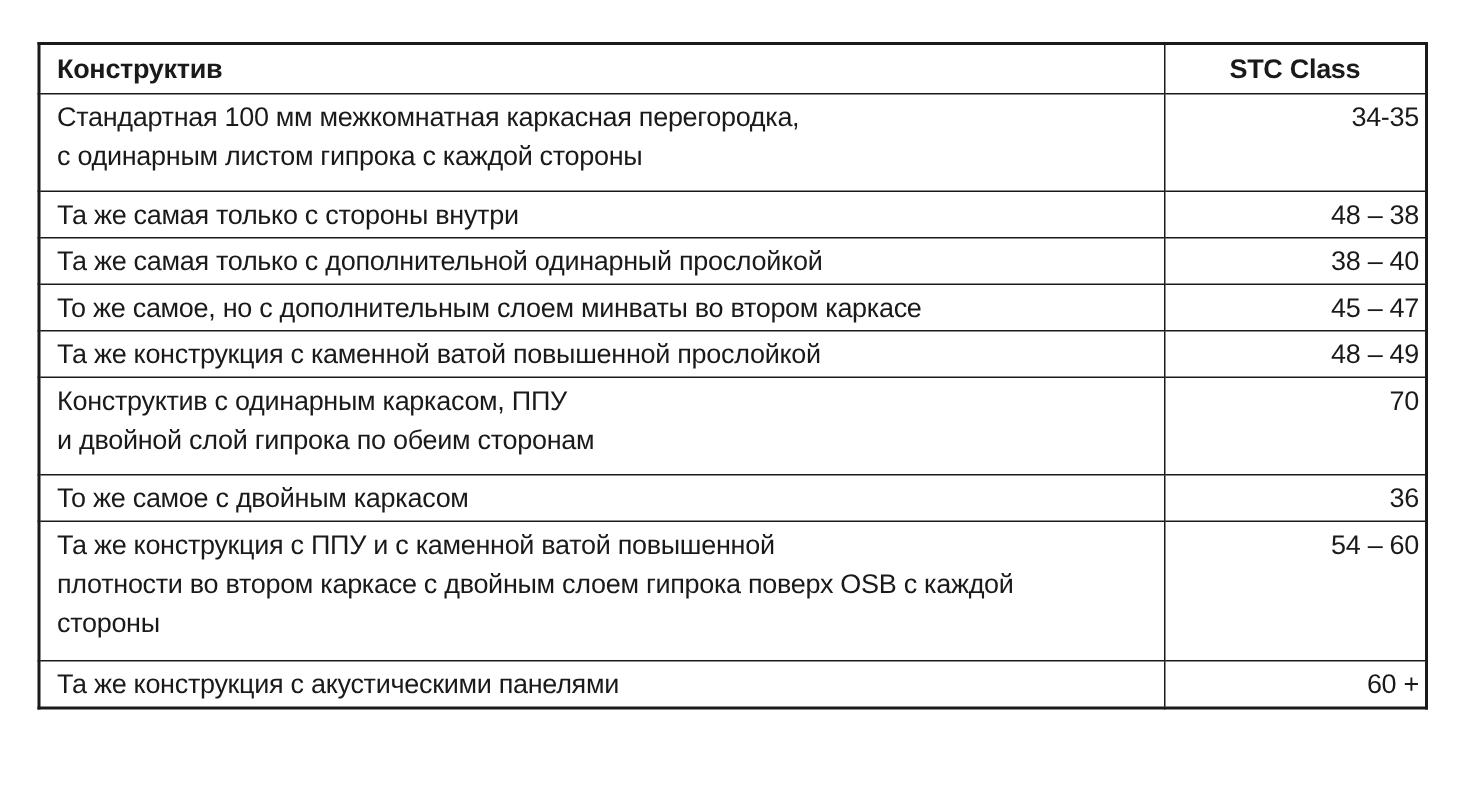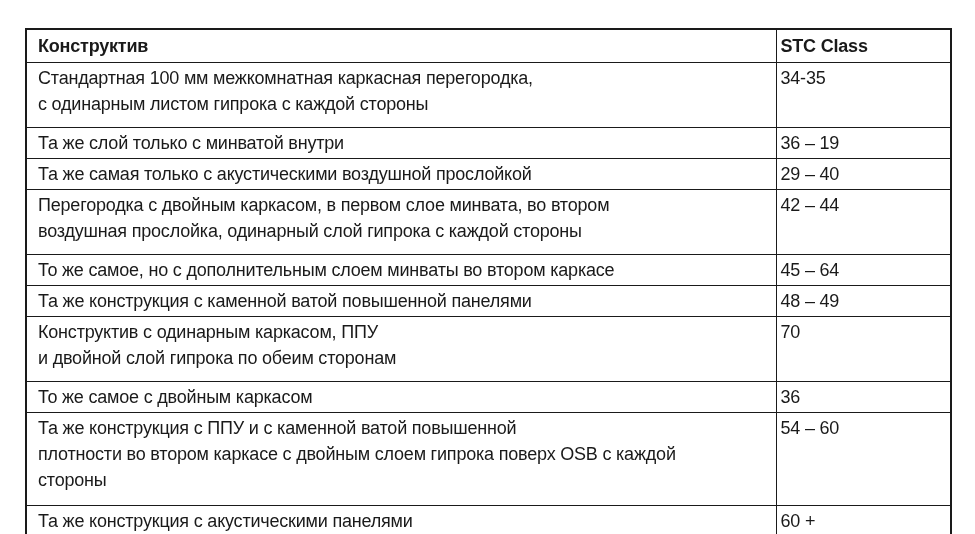--- a/index.html
+++ b/index.html
@@ -35,26 +35,26 @@
     white-space: pre-line;
     letter-spacing: -0.2px;
   }
   .stc-table th {
     font-weight: bold;
     text-align: left;
     padding-top: 3px;
     padding-bottom: 3px;
   }
   .stc-table th.col-stc {
-    text-align: left;
+    text-align: center;
     padding-left: 4px;
     padding-right: 4px;
   }
   .stc-table td.stc {
-    text-align: left;
+    text-align: right;
     padding-left: 4px;
     padding-right: 4px;
     border-radius: 16px;
   }
   .stc-table col.c1 { width: 750px; }
   .stc-table col.c2 { width: 175px; }
   
   .stc-table tr.pad-2 td { padding-bottom: 10px; }
   .stc-table tr.pad-3 td { padding-bottom: 12px; }
 </style>
@@ -73,38 +73,33 @@
         <th class="col-stc">STC Class</th>
       </tr>
     </thead>
     <tbody>
       <tr class="pad-2">
         <td class="construct">Стандартная 100 мм межкомнатная каркасная перегородка,
 с одинарным листом гипрока с каждой стороны</td>
         <td class="stc">34-35</td>
       </tr>
       <tr>
-        <td class="construct">Та же слой только с минватой внутри</td>
-        <td class="stc">36 – 19</td>
+        <td class="construct">Та же самая только с стороны внутри</td>
+        <td class="stc">48 – 38</td>
       </tr>
       <tr>
-        <td class="construct">Та же самая только с акустическими воздушной прослойкой</td>
-        <td class="stc">29 – 40</td>
-      </tr>
-      <tr class="pad-2">
-        <td class="construct">Перегородка с двойным каркасом, в первом слое минвата, во втором
-воздушная прослойка, одинарный слой гипрока с каждой стороны</td>
-        <td class="stc">42 – 44</td>
+        <td class="construct">Та же самая только с дополнительной одинарный прослойкой</td>
+        <td class="stc">38 – 40</td>
       </tr>
       <tr>
         <td class="construct">То же самое, но с дополнительным слоем минваты во втором каркасе</td>
-        <td class="stc">45 – 64</td>
+        <td class="stc">45 – 47</td>
       </tr>
       <tr>
-        <td class="construct">Та же конструкция с каменной ватой повышенной панелями</td>
+        <td class="construct">Та же конструкция с каменной ватой повышенной прослойкой</td>
         <td class="stc">48 – 49</td>
       </tr>
       <tr class="pad-2">
         <td class="construct">Конструктив с одинарным каркасом, ППУ
 и двойной слой гипрока по обеим сторонам</td>
         <td class="stc">70</td>
       </tr>
       <tr>
         <td class="construct">То же самое с двойным каркасом</td>
         <td class="stc">36</td>

